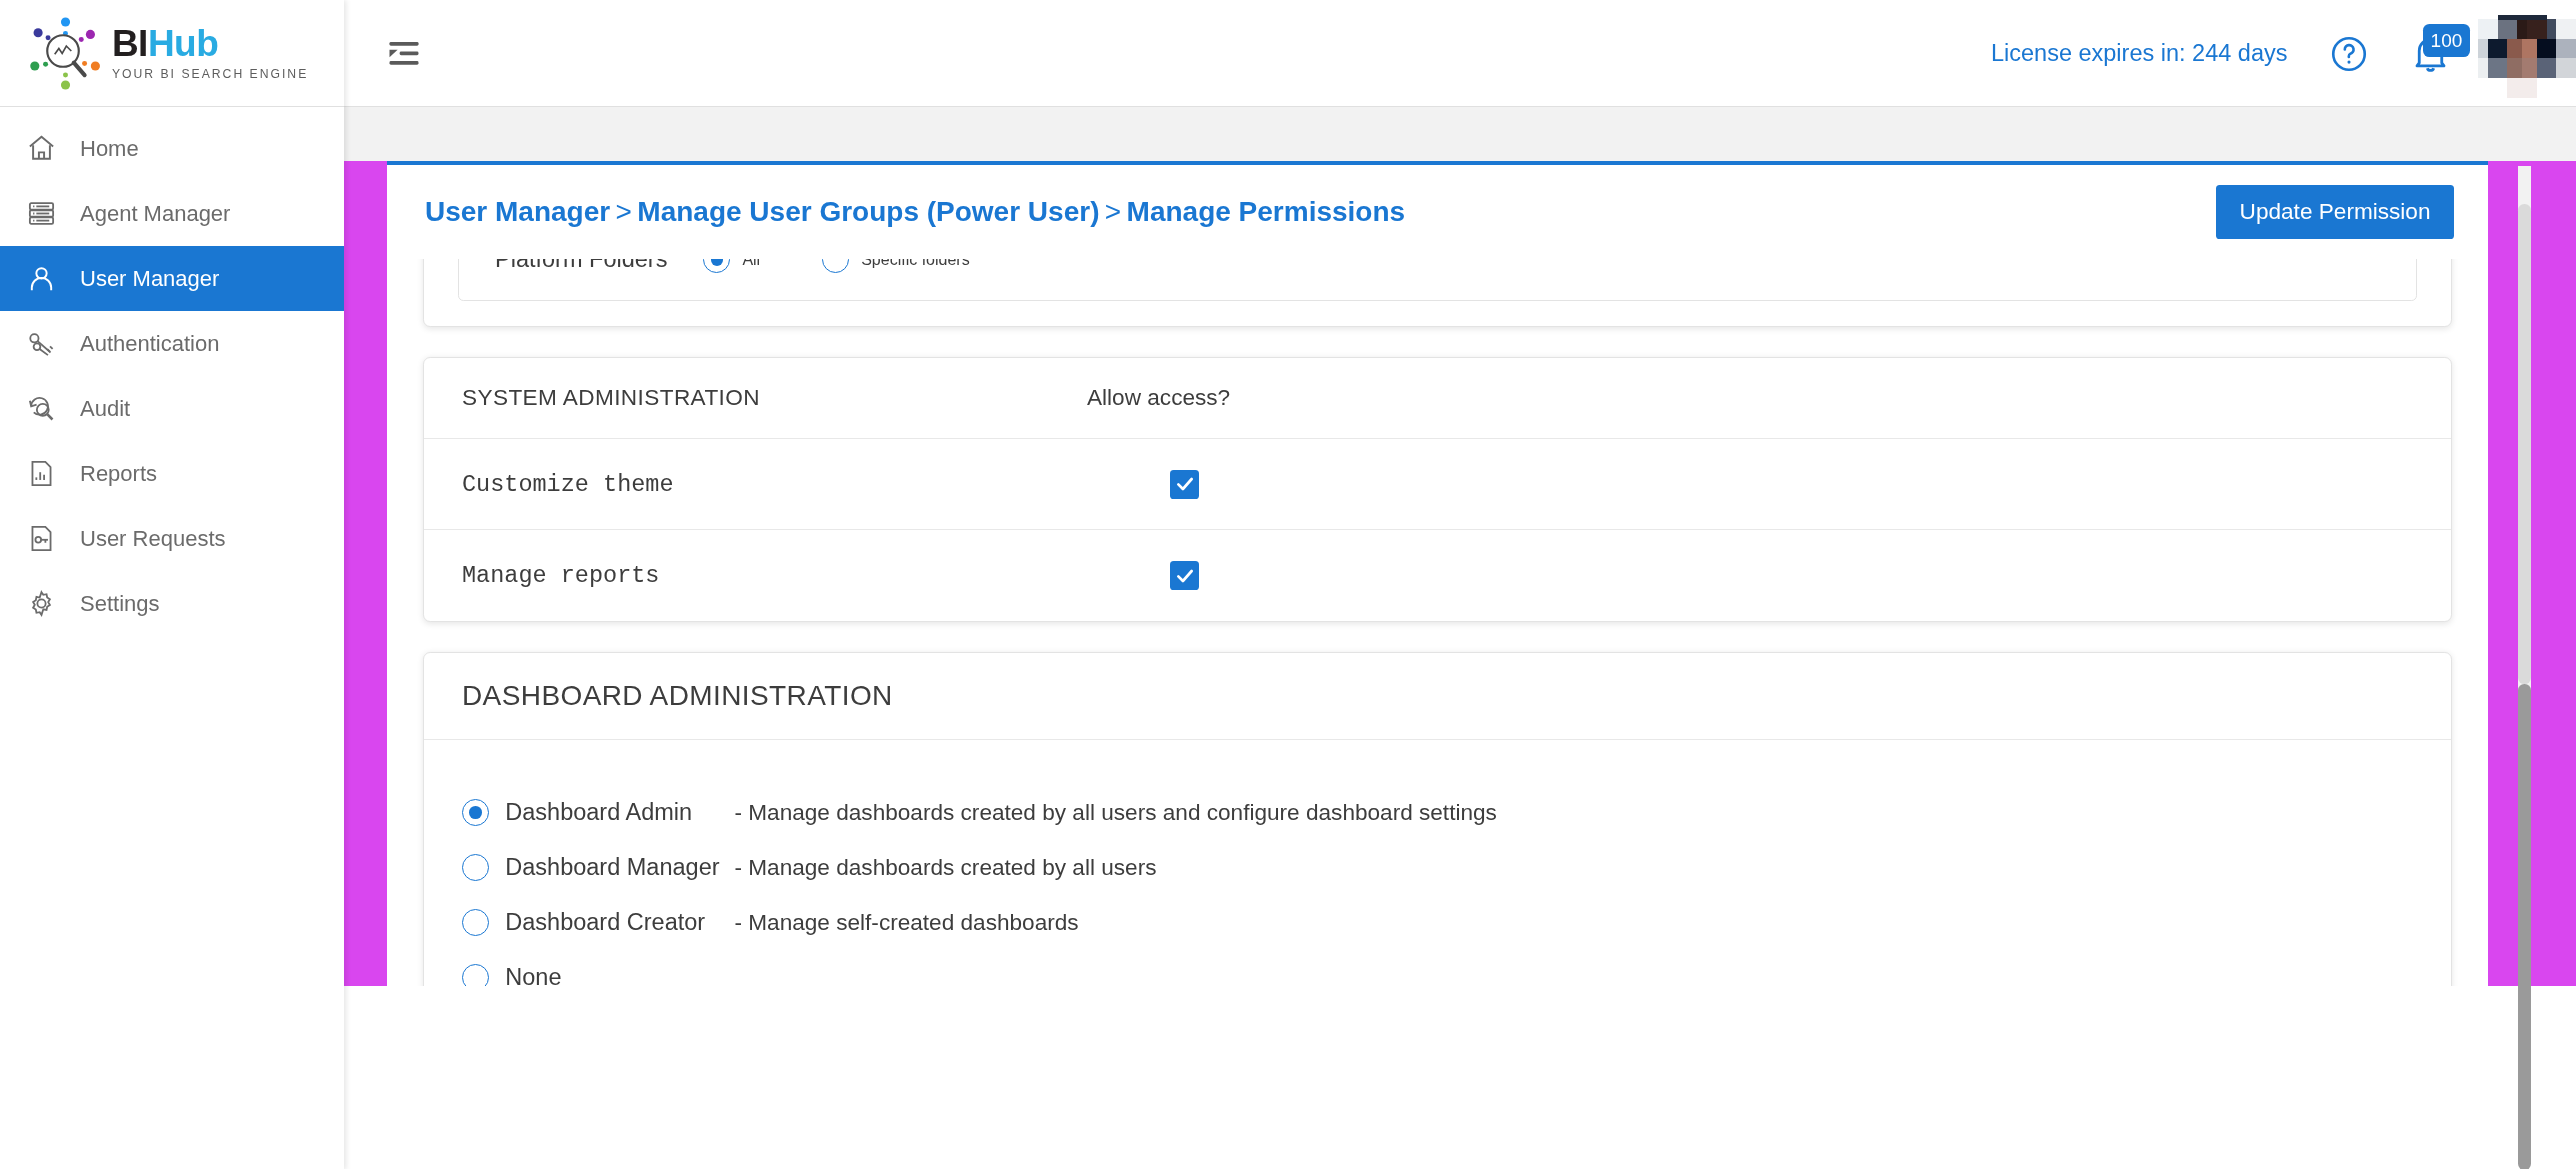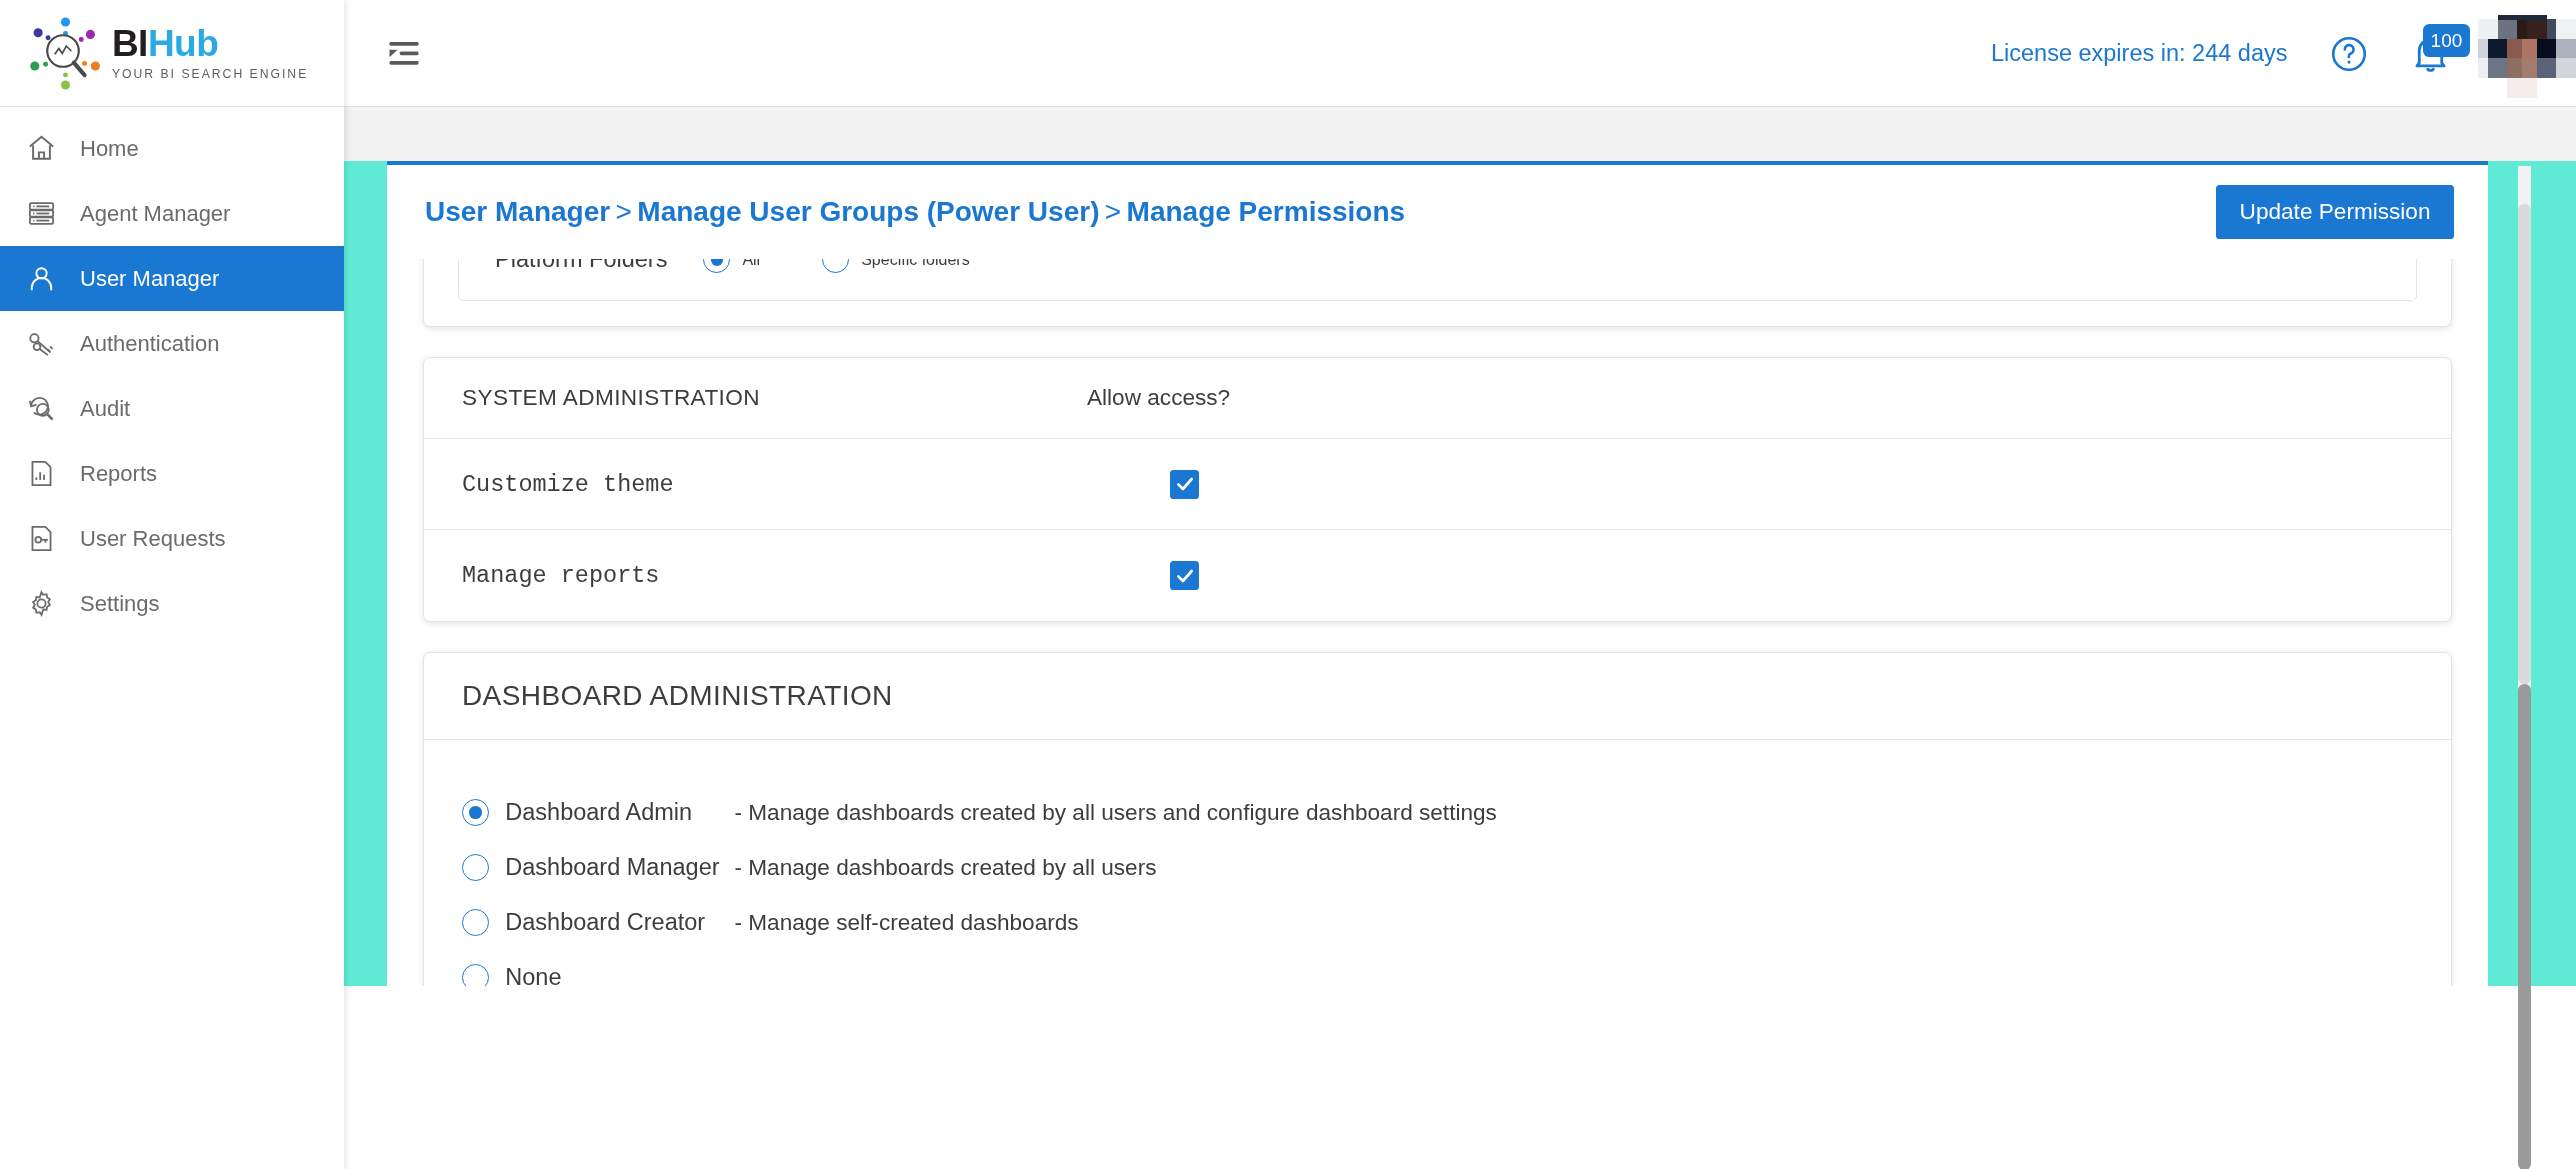--- a/index.html
+++ b/index.html
@@ -44,21 +44,21 @@
     cursor: pointer;
     background: transparent;
     text-align: right;
   }
   .nav-item .ico { width: 43px; flex: 0 0 43px; display: flex; align-items: center; justify-content: center; }
   .nav-item .lbl { margin-left: 17px; white-space: nowrap; }
   .nav-item.active { background: #1a77d2; color: #ffffff; }
   .nav-item.active .ico svg { stroke: #ffffff; }
 
   
-  .main { flex: 1 1 auto; height: 986px; position: relative; background: #5eead4; }
+  .main { flex: 1 1 auto; height: 986px; position: relative; background: #d946ef; }
 
   .topbar {
     height: 107px; background: #ffffff;
     border-bottom: 0.9px solid #e0e0e0;
     display: flex; align-items: center;
     padding: 0 0 0 34px;
     position: relative;
   }
   .menu-toggle { width: 51px; height: 51px; display: flex; align-items: center; justify-content: center; cursor: pointer; }
   .topbar-right {

